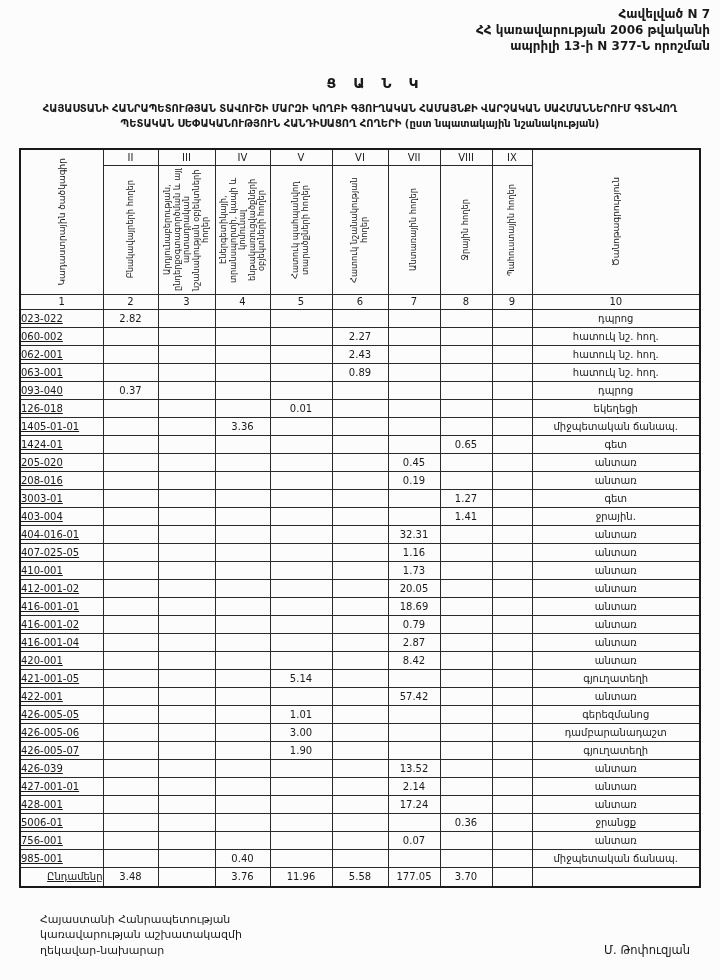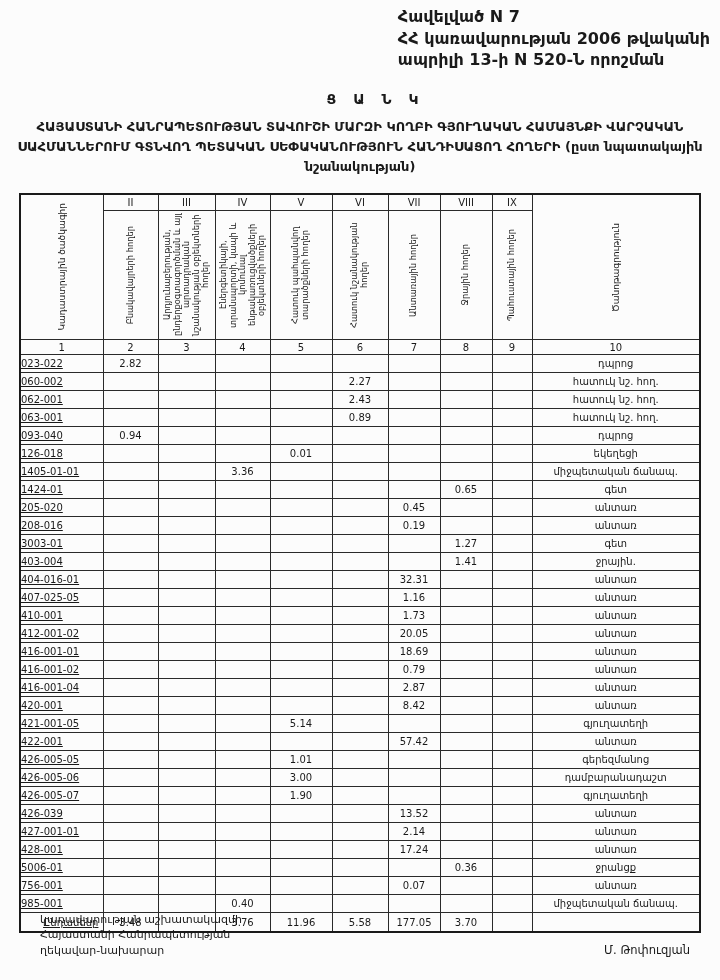--- a/index.html
+++ b/index.html
@@ -7,38 +7,38 @@
     width:720px;height:980px;
     background:#fcfcfc;
     color:#1a1a1a;
     font-family:"DejaVu Sans", sans-serif;
     position:relative;
     overflow:hidden;
   }
   .appendix{
     margin:6px 10px 0 auto;
     width:fit-content;
-    text-align:left;
-    font-size:16px;
+    text-align:right;
+    font-size:12px;
     font-weight:bold;
     line-height:1.35;
   }
   .doc-title{
     text-align:center;
     margin-top:20px;
     font-size:14px;
     font-weight:bold;
     letter-spacing:6px;
     margin-left:31px;
   }
   .doc-subtitle{
     margin:10px auto 0 auto;
     width:690px;
     text-align:center;
-    font-size:13px;
+    font-size:10px;
     font-weight:bold;
     line-height:1.55;
   }
   table.land-table{
     border-collapse:collapse;
     table-layout:fixed;
     width:680px;
     margin:16px auto 0 auto;
   }
   table.land-table th, table.land-table td{
@@ -81,39 +81,39 @@
     text-align:center;
   }
   tbody.data td{
     height:17px;
     font-size:10px;
   }
   td.code{text-align:left;padding-left:3px;text-decoration:underline;}
   td.num{text-align:center;}
   td.note{text-align:center;padding-left:4px;font-size:9.5px;}
   tr.total td{height:18px;}
-  tr.total td.code{text-align:center;padding-left:18px;}
+  tr.total td.code{text-align:right;padding-left:18px;}
   .footer{
     position:absolute;
     left:40px;right:30px;bottom:22px;
     display:flex;
     justify-content:space-between;
     align-items:flex-end;
     font-size:11px;
     line-height:1.4;
   }
   .footer .sig{font-size:11.5px;}
 </style>
 </head>
 <body>
 
 <div class="appendix">
   <div>Հավելված N 7</div>
   <div>ՀՀ կառավարության 2006 թվականի</div>
-  <div>ապրիլի 13-ի N 520-Ն որոշման</div>
+  <div>ապրիլի 13-ի N 377-Ն որոշման</div>
 </div>
 
 <div class="doc-title">Ց Ա Ն Կ</div>
 
 <div class="doc-subtitle">ՀԱՅԱՍՏԱՆԻ ՀԱՆՐԱՊԵՏՈՒԹՅԱՆ ՏԱՎՈՒՇԻ ՄԱՐԶԻ ԿՈՂԲԻ ԳՅՈՒՂԱԿԱՆ ՀԱՄԱՅՆՔԻ ՎԱՐՉԱԿԱՆ ՍԱՀՄԱՆՆԵՐՈՒՄ ԳՏՆՎՈՂ ՊԵՏԱԿԱՆ ՍԵՓԱԿԱՆՈՒԹՅՈՒՆ ՀԱՆԴԻՍԱՑՈՂ ՀՈՂԵՐԻ (ըստ նպատակային նշանակության)</div>
 
 <table class="land-table">
   <colgroup>
     <col style="width:83px">
       <col style="width:55px">
@@ -226,21 +226,21 @@
         <td class="num"></td>
         <td class="num"></td>
         <td class="num">0.89</td>
         <td class="num"></td>
         <td class="num"></td>
         <td class="num"></td>
         <td class="note">հատուկ նշ. հող.</td>
       </tr>
       <tr>
         <td class="code">093-040</td>
-        <td class="num">0.94</td>
+        <td class="num">0.37</td>
         <td class="num"></td>
         <td class="num"></td>
         <td class="num"></td>
         <td class="num"></td>
         <td class="num"></td>
         <td class="num"></td>
         <td class="num"></td>
         <td class="note">դպրոց</td>
       </tr>
       <tr>
@@ -565,18 +565,18 @@
         <td class="num">177.05</td>
         <td class="num">3.70</td>
         <td class="num"></td>
         <td class="note"></td>
       </tr>
     </tbody>
 </table>
 
 <div class="footer">
   <div>
+    <div>Հայաստանի Հանրապետության</div>
     <div>կառավարության աշխատակազմի</div>
-    <div>Հայաստանի Հանրապետության</div>
     <div>ղեկավար-նախարար</div>
   </div>
   <div class="sig">Մ. Թոփուզյան</div>
 </div>
 
 </body></html>

